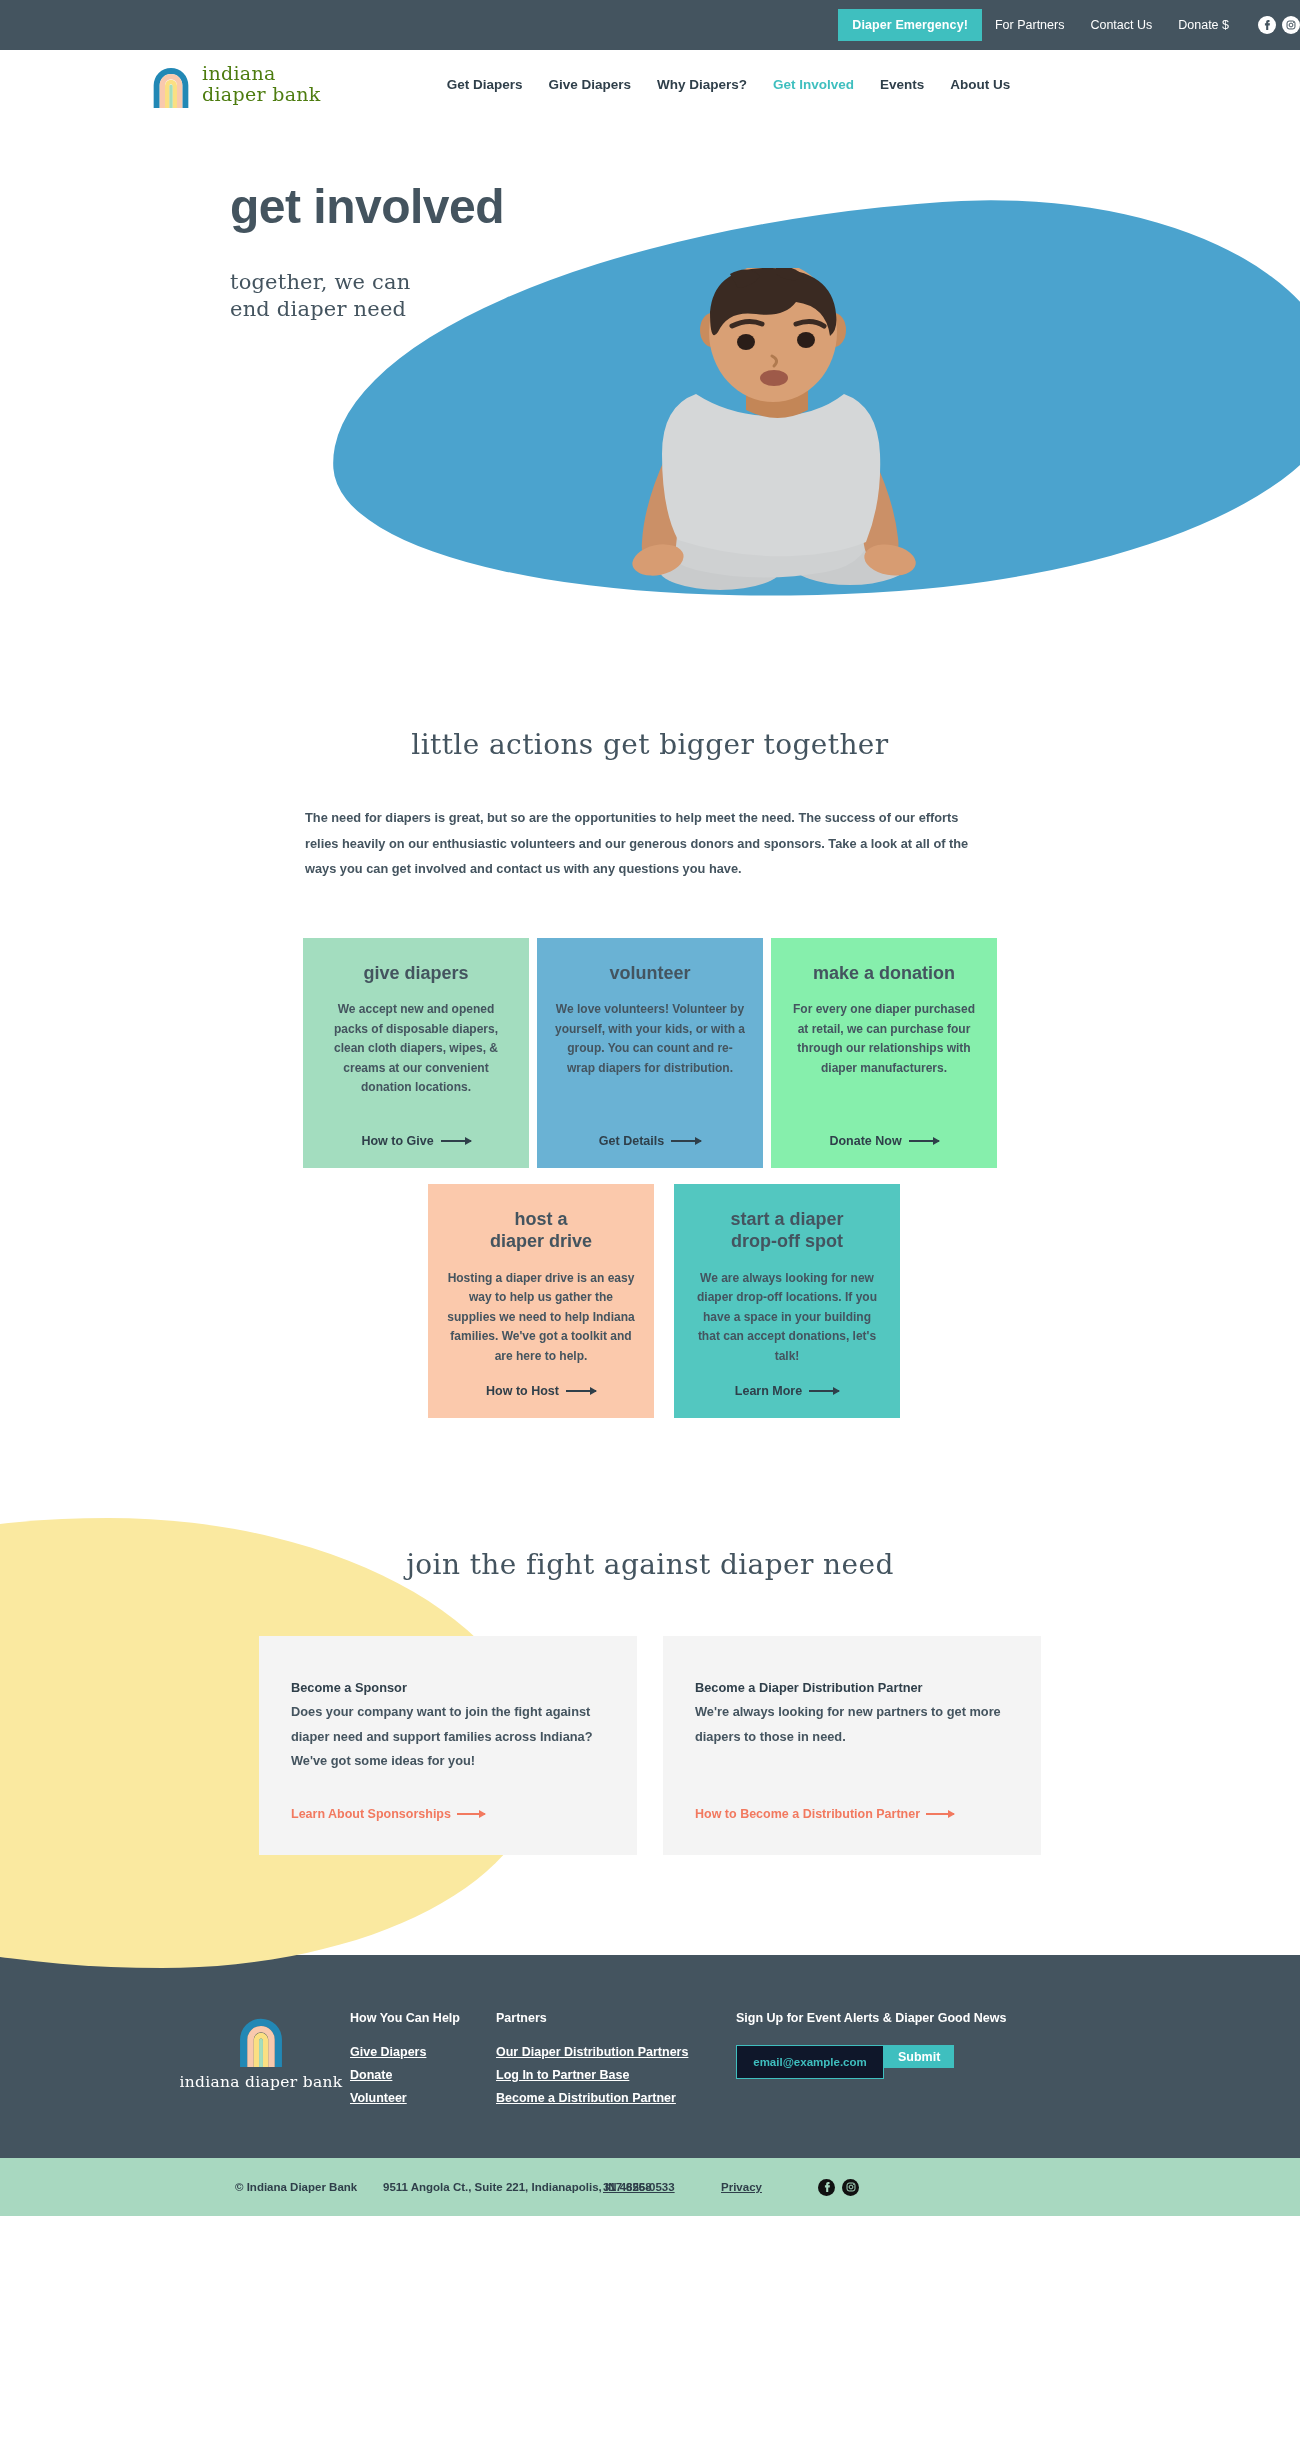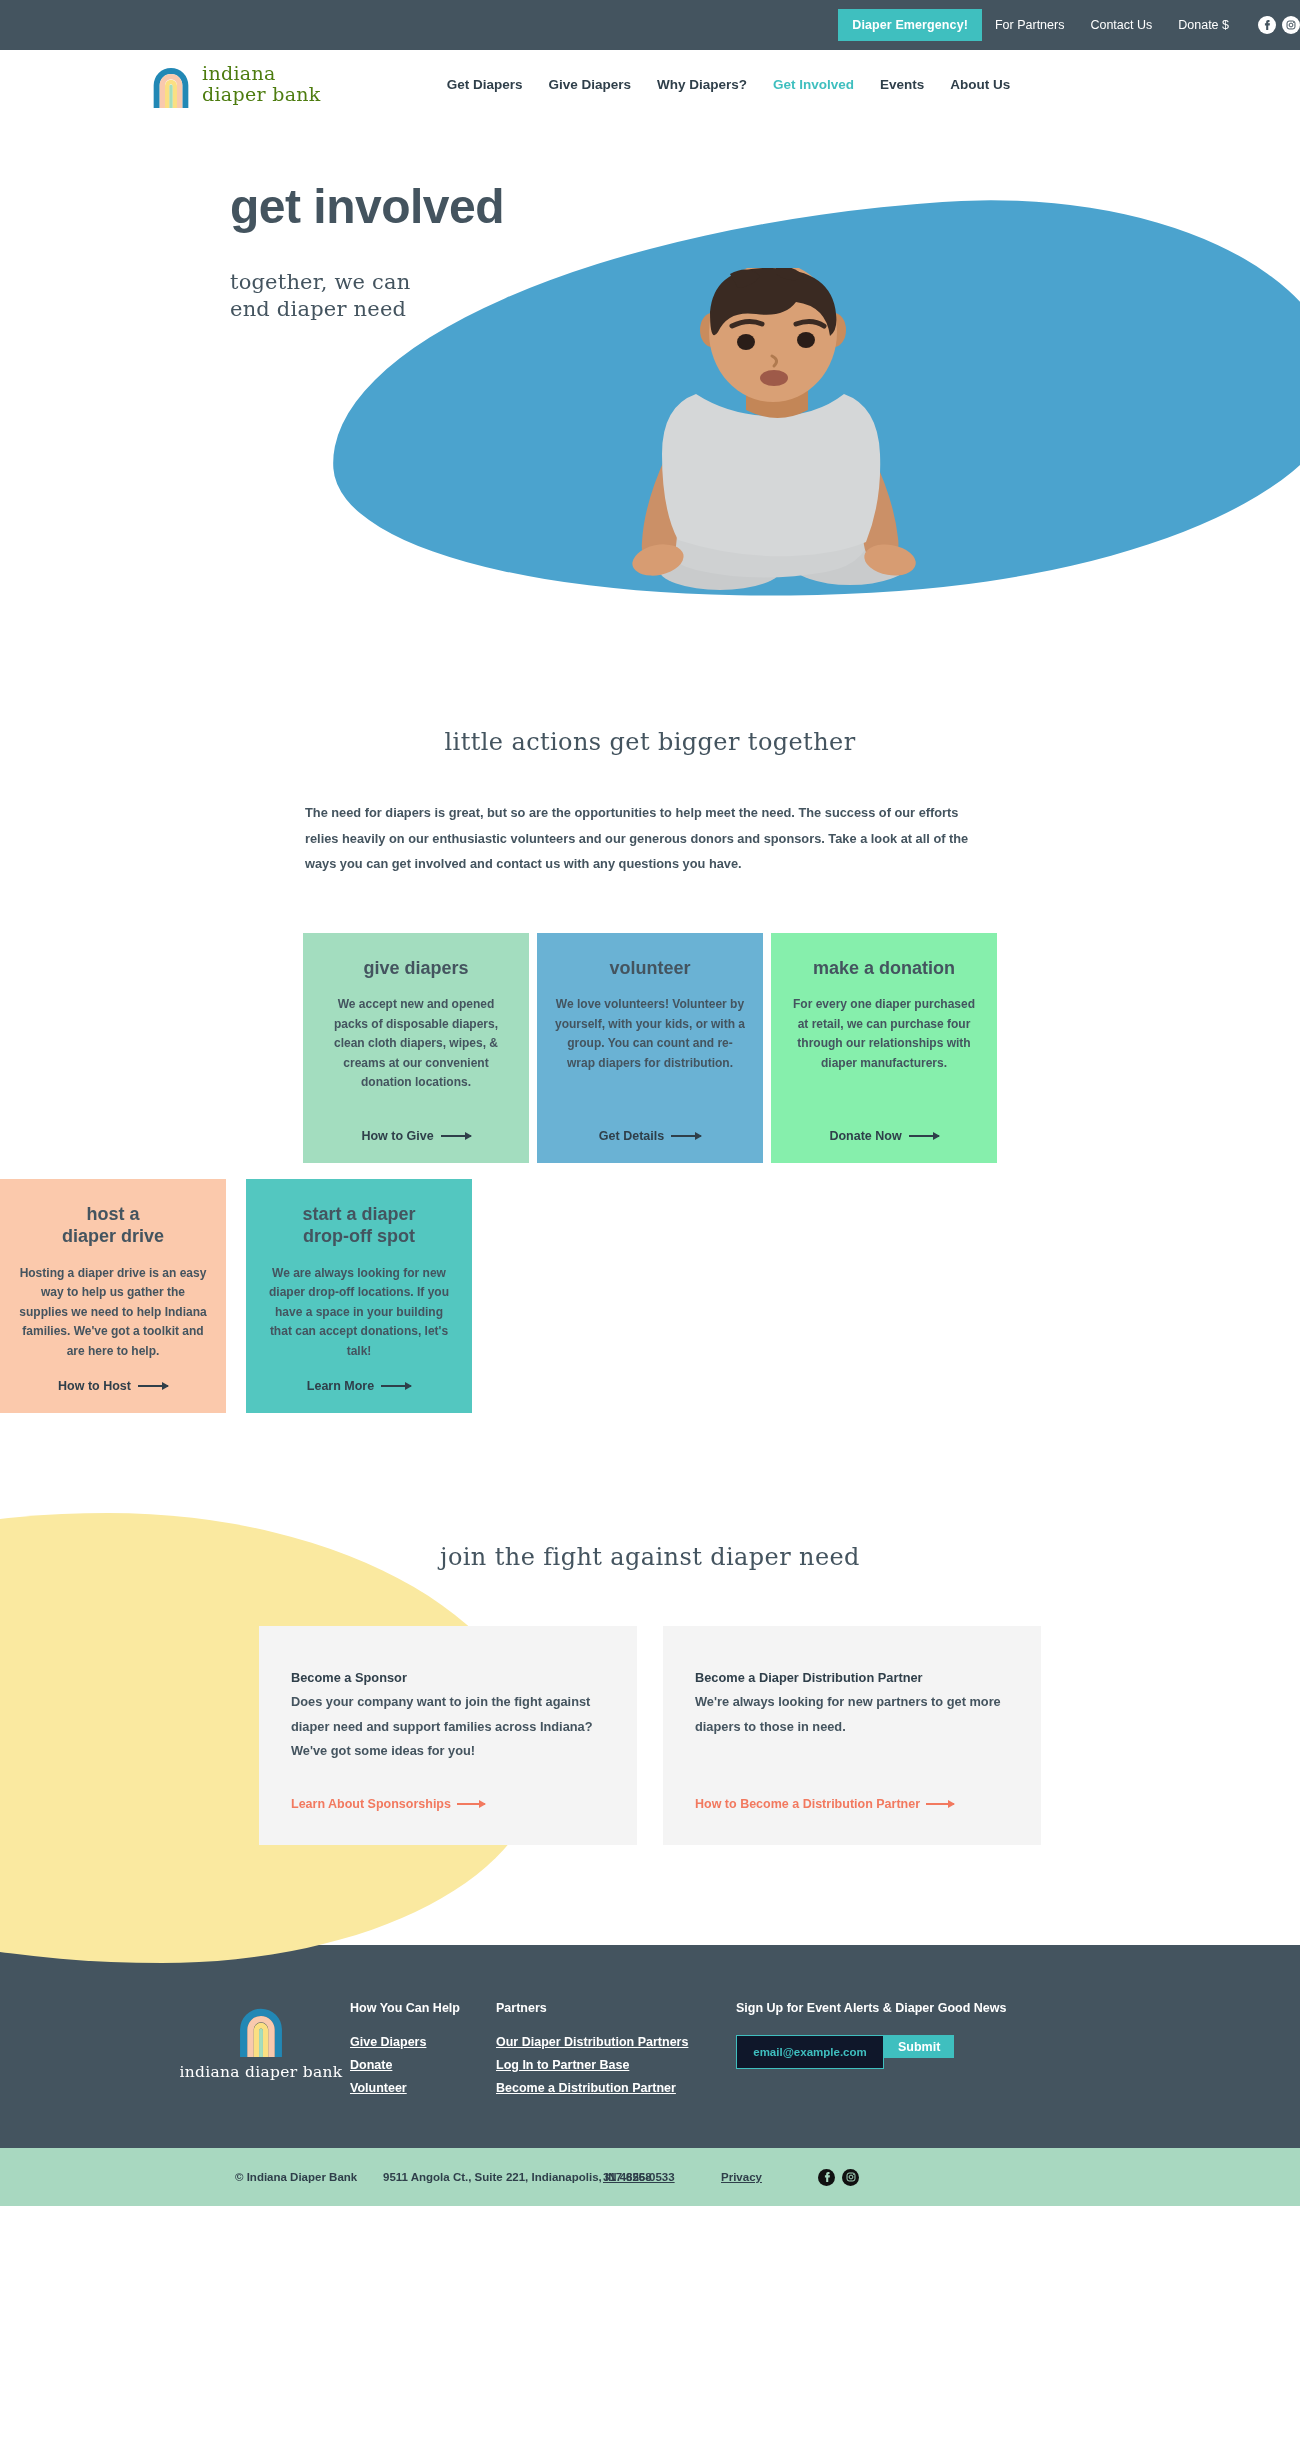--- a/index.html
+++ b/index.html
@@ -147,21 +147,21 @@
     left: 600px;
     top: 150px;
     width: 360px;
     height: 350px;
     z-index: 2;
   }
 
   
   .section-head {
     font-family: "DejaVu Serif", serif;
-    font-size: 24px;
+    font-size: 28px;
     color: #44545f;
     text-align: center;
     letter-spacing: .4px;
     font-weight: normal;
   }
   .lead-para {
     width: 690px;
     margin: 44px auto 0;
     font-size: 12.8px;
     font-weight: bold;
@@ -220,22 +220,24 @@
   .arrow::after {
     content: "";
     position: absolute;
     right: -1px; top: -3px;
     border-left: 7px solid #2f3f4a;
     border-top: 4px solid transparent;
     border-bottom: 4px solid transparent;
   }
   .cards-row-2 {
     display: flex;
+    justify-content: center;
     gap: 20px;
     margin-top: 16px;
+    padding-left: 28px;
   }
   .cards-row-2 .card { min-height: 228px; }
 
   
   .join-section {
     position: relative;
     margin-top: 130px;
     padding-bottom: 100px;
   }
   .yellow-blob {

